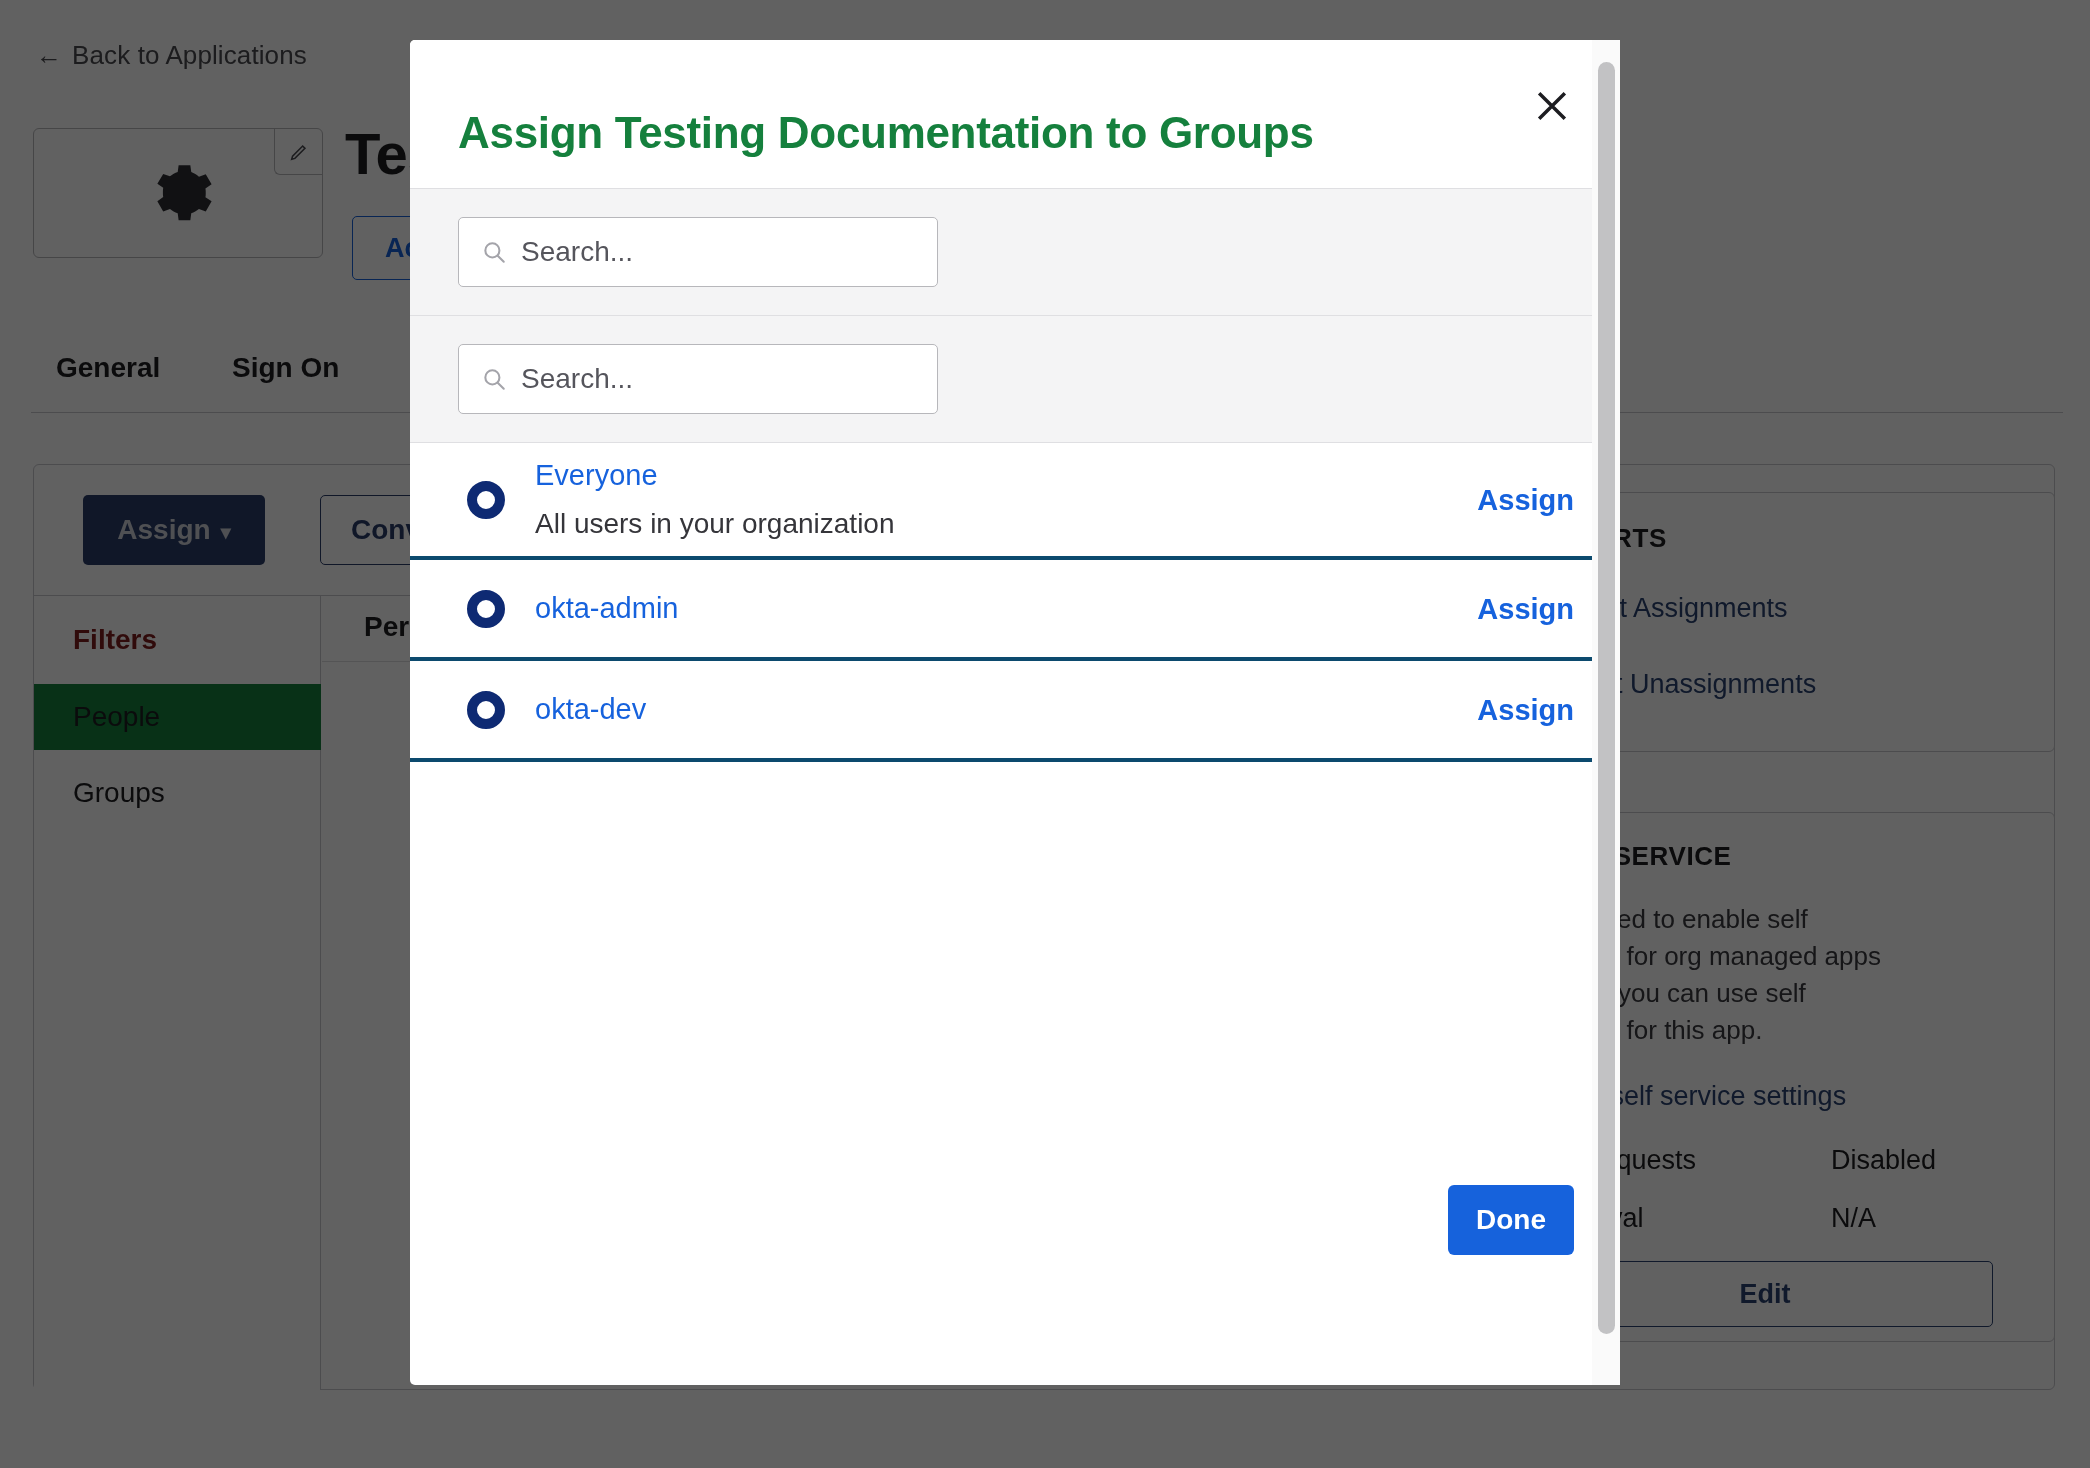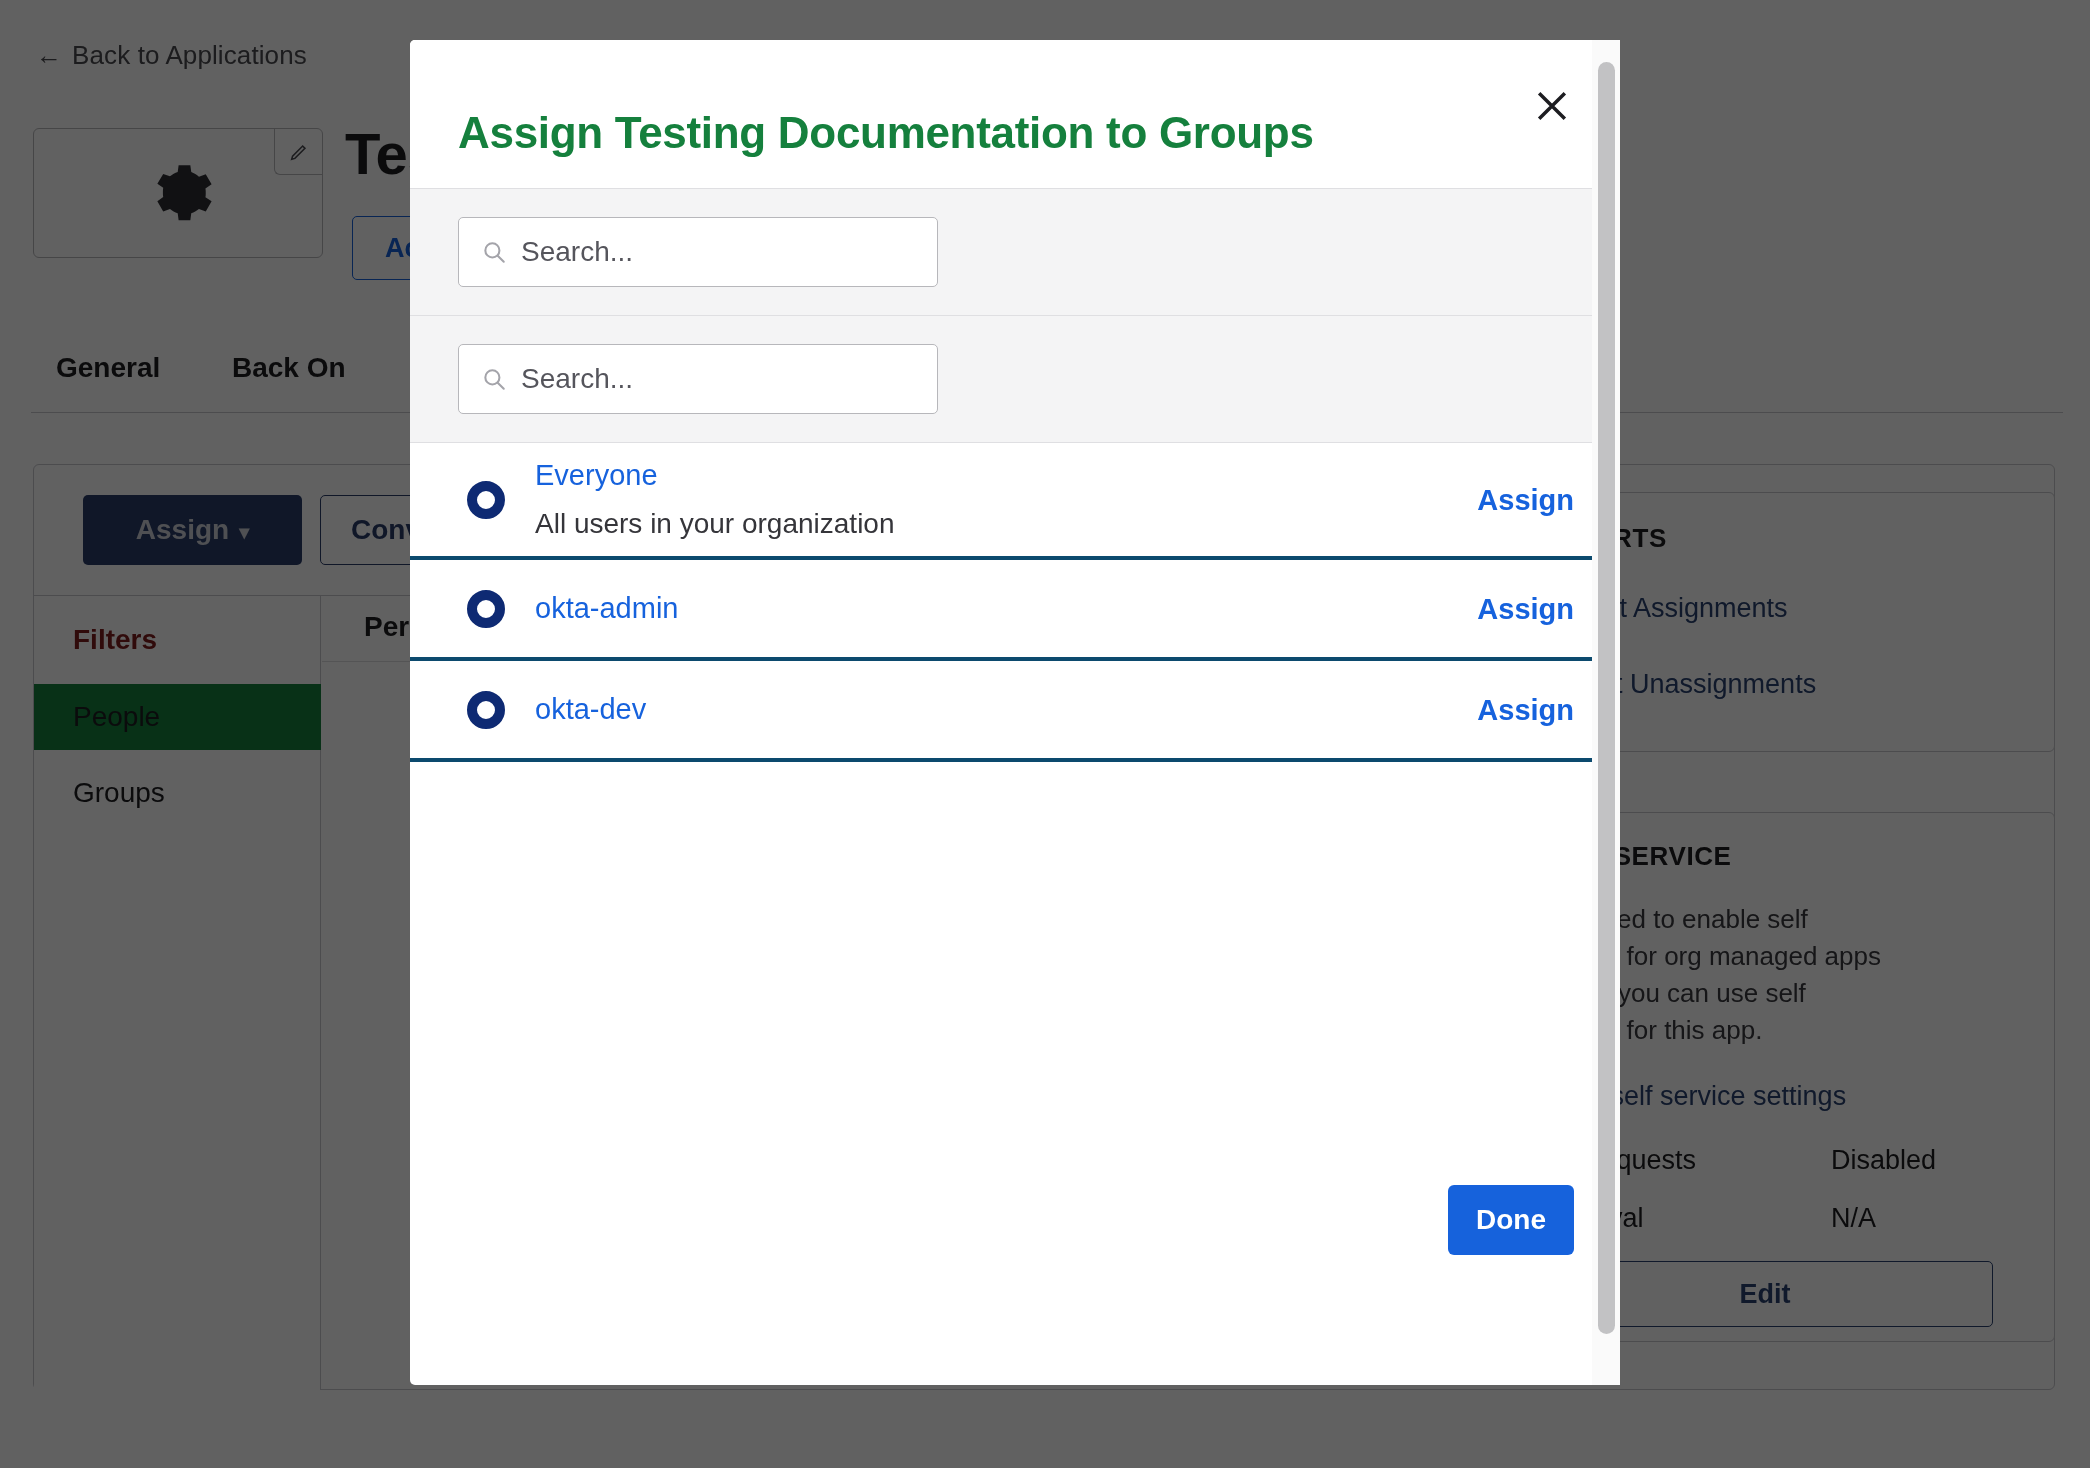--- a/index.html
+++ b/index.html
@@ -125,21 +125,21 @@
   .assign-toolbar {
     position: absolute;
     left: 0; top: 0;
     width: 100%;
     height: 131px;
     border-bottom: 1px solid #c8c8cd;
   }
   .assign-dd-btn {
     position: absolute;
     left: 49px; top: 30px;
-    width: 219px; height: 70px;
+    width: 182px; height: 70px;
     background: #2b3d6b;
     border-radius: 5px;
     color: #cfd2da;
     font-size: 28px;
     font-weight: bold;
     text-align: center;
     line-height: 70px;
     white-space: nowrap;
   }
   .assign-dd-btn .caret { font-size: 20px; margin-left: 10px; }
@@ -419,21 +419,21 @@
           <path fill="none" stroke="#4a4a50" stroke-width="1.7" d="M4 20l3.5-1 11-11-2.5-2.5-11 11z"></path>
         </svg>
       </div>
     </div>
 
     <div class="app-title">Testing Documentation</div>
     <div class="activate-btn">Activate</div>
 
     <div class="tabs-row">
       <div class="tab-item" style="left:56px;">General</div>
-      <div class="tab-item" style="left:232px;">Back On</div>
+      <div class="tab-item" style="left:232px;">Sign On</div>
       <div class="tab-item" style="left:470px;">Assignments</div>
     </div>
     <div class="tabs-underline"></div>
 
     <div class="assign-panel">
       <div class="assign-toolbar">
         <div class="assign-dd-btn">
           <span>Assign</span><span class="caret">▾</span>
         </div>
         <div class="convert-btn">Convert Assignments</div>

